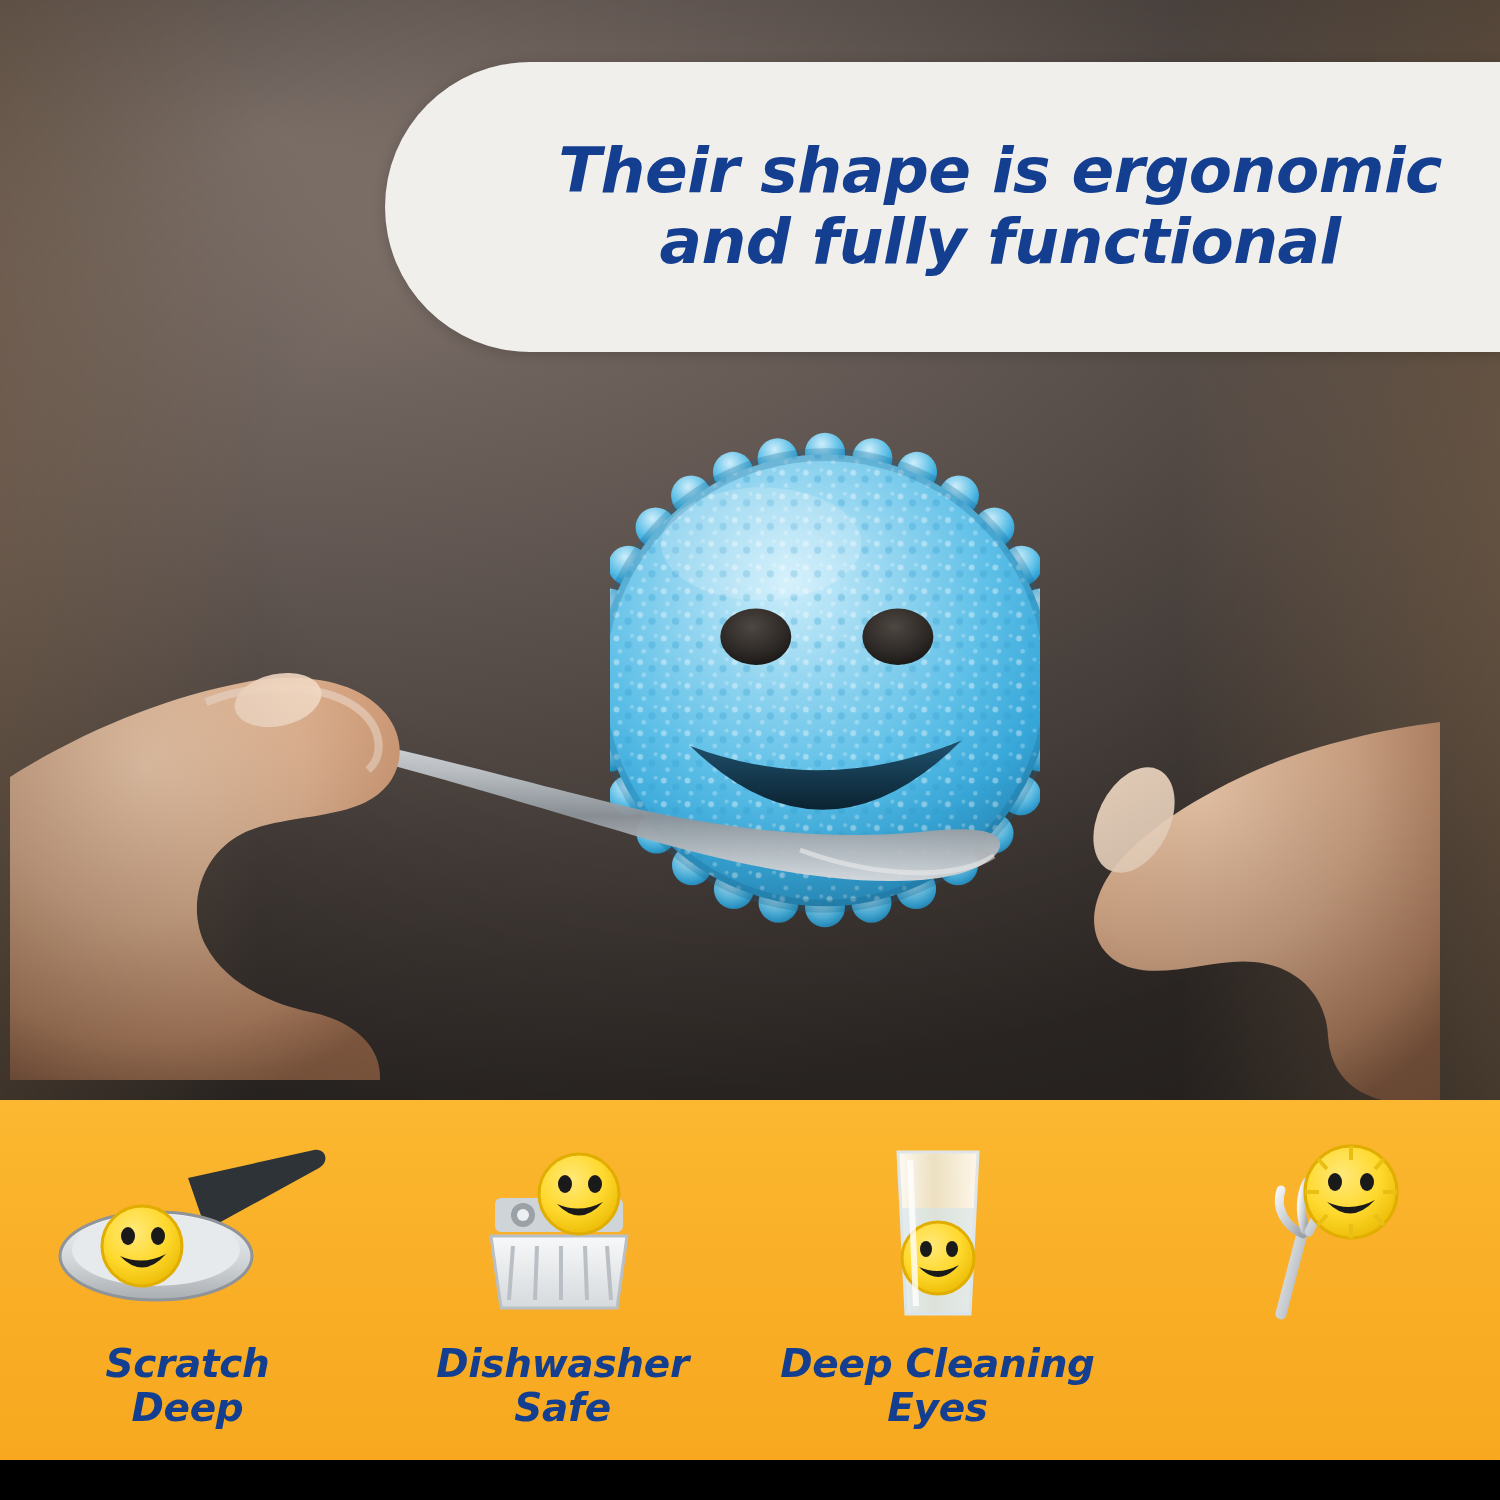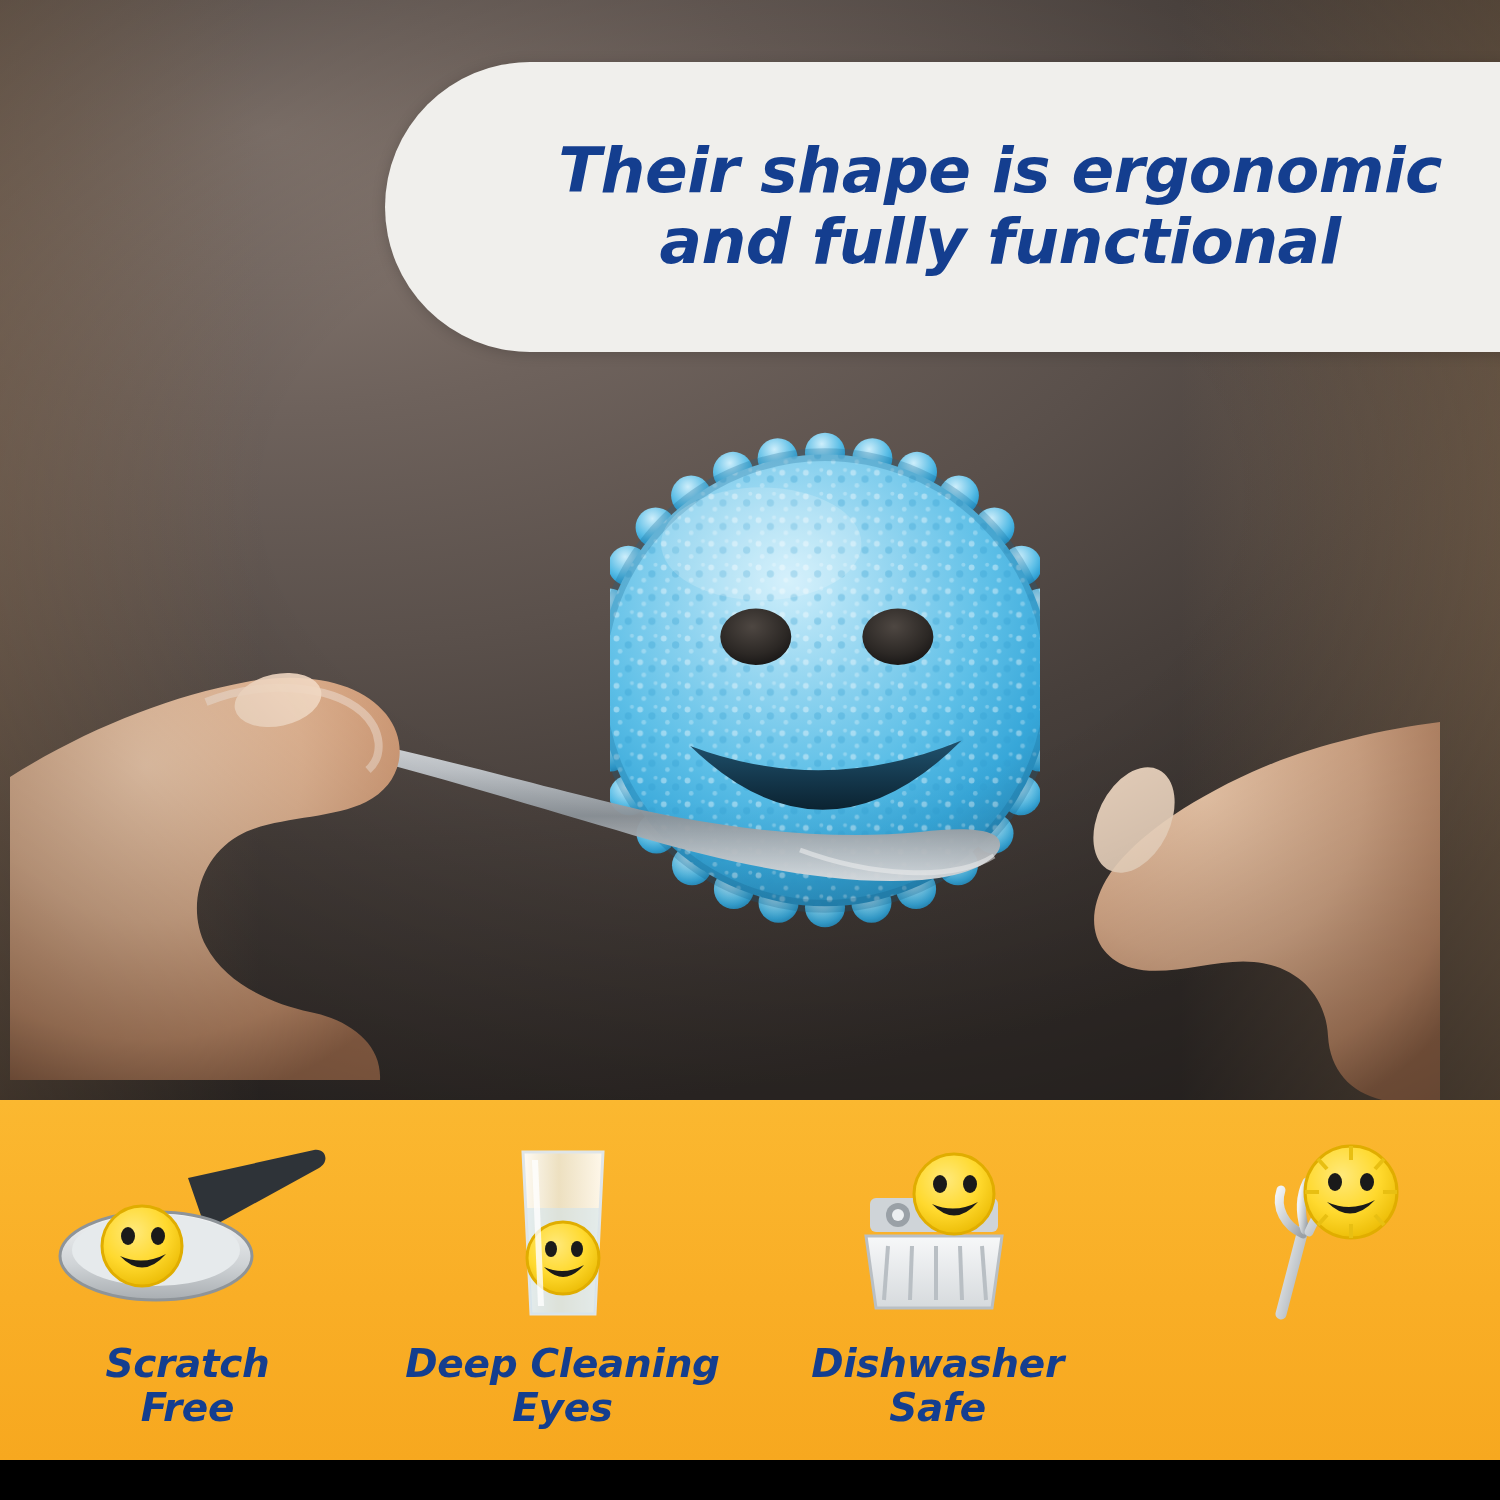--- a/index.html
+++ b/index.html
@@ -253,48 +253,21 @@
           <g>
             <circle cx="104" cy="108" r="40" fill="url(#yel)" stroke="#e0ad00" stroke-width="3"></circle>
             <ellipse cx="90" cy="98" rx="7" ry="9" fill="#1a1a1a"></ellipse>
             <ellipse cx="120" cy="98" rx="7" ry="9" fill="#1a1a1a"></ellipse>
             <path d="M 82 118 Q 105 142 128 116 Q 105 128 82 118 Z" fill="#1a1a1a"></path>
           </g>
         </svg>
       </div>
       <div class="cap">
         <span>Scratch</span><br>
-        <span>Free</span>
-      </div>
-    </div>
-
-    <div class="feature">
-      <div class="art">
-        <svg width="300" height="190" viewBox="0 0 300 190" style="margin:0 auto;">
-          <defs>
-            <linearGradient id="glassg" x1="0" y1="0" x2="1" y2="0">
-              <stop offset="0%" stop-color="#ffffff" stop-opacity=".95"></stop>
-              <stop offset="45%" stop-color="#e9eff2" stop-opacity=".75"></stop>
-              <stop offset="100%" stop-color="#ffffff" stop-opacity=".9"></stop>
-            </linearGradient>
-          </defs>
-          <path d="M 110 14 L 190 14 L 182 176 L 118 176 Z" fill="url(#glassg)" stroke="#dfe5e8" stroke-width="3"></path>
-          <path d="M 114 70 L 186 70 L 182 176 L 118 176 Z" fill="#cfe4ee" opacity=".55"></path>
-          <g>
-            <circle cx="150" cy="120" r="36" fill="url(#yel)" stroke="#e0ad00" stroke-width="3"></circle>
-            <ellipse cx="138" cy="111" rx="6" ry="8" fill="#1a1a1a"></ellipse>
-            <ellipse cx="164" cy="111" rx="6" ry="8" fill="#1a1a1a"></ellipse>
-            <path d="M 131 129 Q 151 150 171 127 Q 151 138 131 129 Z" fill="#1a1a1a"></path>
-          </g>
-          <path d="M 122 22 L 128 168" stroke="#ffffff" stroke-width="6" opacity=".8"></path>
-        </svg>
-      </div>
-      <div class="cap">
-        <span>Deep Cleaning</span><br>
-        <span>Eyes</span>
+        <span>Deep</span>
       </div>
     </div>
 
     <div class="feature">
       <div class="art">
         <svg width="300" height="190" viewBox="0 0 300 190" style="margin:0 auto;">
           <defs>
             <linearGradient id="dwg" x1="0" y1="0" x2="0" y2="1">
               <stop offset="0%" stop-color="#f7f8f9"></stop>
                 <stop offset="100%" stop-color="#d6dadd"></stop>
@@ -323,20 +296,47 @@
       <div class="cap">
         <span>Dishwasher</span><br>
         <span>Safe</span>
       </div>
     </div>
 
     <div class="feature">
       <div class="art">
         <svg width="300" height="190" viewBox="0 0 300 190" style="margin:0 auto;">
           <defs>
+            <linearGradient id="glassg" x1="0" y1="0" x2="1" y2="0">
+              <stop offset="0%" stop-color="#ffffff" stop-opacity=".95"></stop>
+              <stop offset="45%" stop-color="#e9eff2" stop-opacity=".75"></stop>
+              <stop offset="100%" stop-color="#ffffff" stop-opacity=".9"></stop>
+            </linearGradient>
+          </defs>
+          <path d="M 110 14 L 190 14 L 182 176 L 118 176 Z" fill="url(#glassg)" stroke="#dfe5e8" stroke-width="3"></path>
+          <path d="M 114 70 L 186 70 L 182 176 L 118 176 Z" fill="#cfe4ee" opacity=".55"></path>
+          <g>
+            <circle cx="150" cy="120" r="36" fill="url(#yel)" stroke="#e0ad00" stroke-width="3"></circle>
+            <ellipse cx="138" cy="111" rx="6" ry="8" fill="#1a1a1a"></ellipse>
+            <ellipse cx="164" cy="111" rx="6" ry="8" fill="#1a1a1a"></ellipse>
+            <path d="M 131 129 Q 151 150 171 127 Q 151 138 131 129 Z" fill="#1a1a1a"></path>
+          </g>
+          <path d="M 122 22 L 128 168" stroke="#ffffff" stroke-width="6" opacity=".8"></path>
+        </svg>
+      </div>
+      <div class="cap">
+        <span>Deep Cleaning</span><br>
+        <span>Eyes</span>
+      </div>
+    </div>
+
+    <div class="feature">
+      <div class="art">
+        <svg width="300" height="190" viewBox="0 0 300 190" style="margin:0 auto;">
+          <defs>
             <linearGradient id="forkg" x1="0" y1="0" x2="1" y2="1">
               <stop offset="0%" stop-color="#f1f3f5"></stop>
                 <stop offset="55%" stop-color="#c5cace"></stop>
                 <stop offset="100%" stop-color="#9aa0a5"></stop>
             </linearGradient>
           </defs>
           <g>
             <path d="M 118 176 L 140 92" stroke="url(#forkg)" stroke-width="11" stroke-linecap="round"></path>
             <path d="M 140 96 C 122 88 112 70 118 52" stroke="url(#forkg)" stroke-width="9" stroke-linecap="round" fill="none"></path>
             <path d="M 142 92 C 136 72 138 56 144 44" stroke="url(#forkg)" stroke-width="9" stroke-linecap="round" fill="none"></path>

